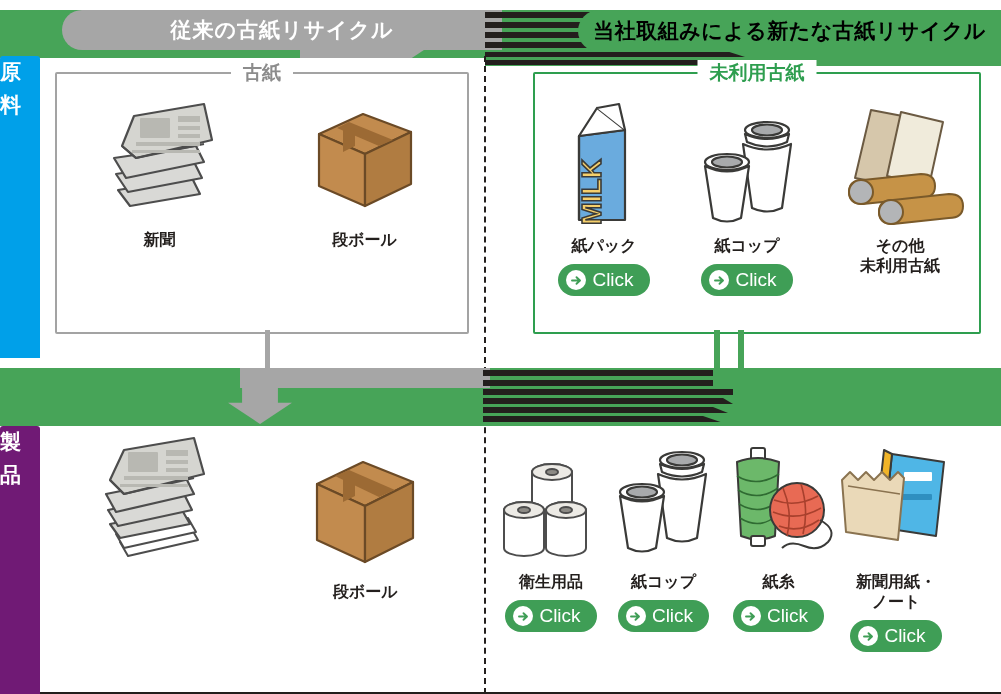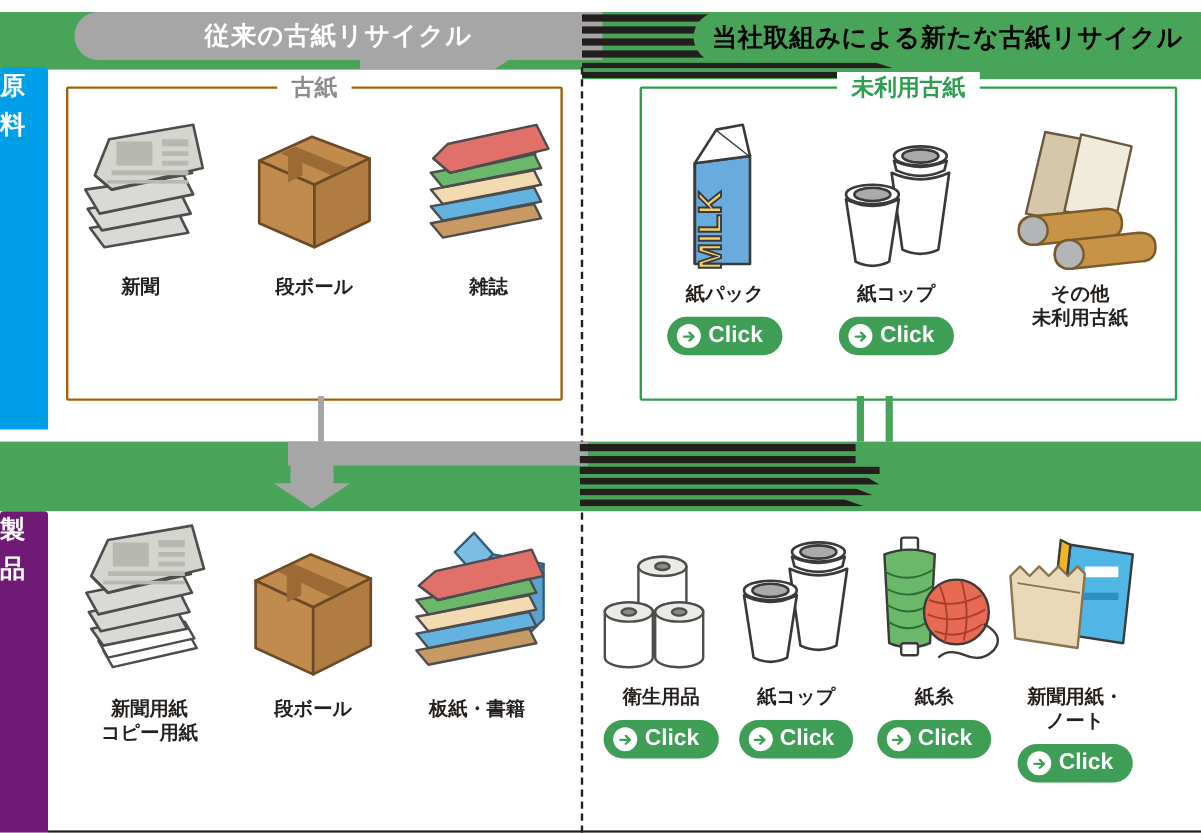--- a/index.html
+++ b/index.html
@@ -43,37 +43,37 @@
 
   .band-stripes{position:absolute;left:483px;top:368px;width:280px;height:58px;overflow:hidden;}
   .band-stripes i{position:absolute;left:0;background:#231f1d;display:block;}
   .green-conn{position:absolute;top:330px;width:6px;height:38px;background:#47a458;}
 
   
   .divider{position:absolute;left:484px;top:56px;width:0;height:638px;
            border-left:2px dashed #231f1d;}
   .bottom-rule{position:absolute;left:40px;top:692px;width:961px;height:2px;background:#231f1d;}
 
-  .fsbox{position:absolute;border:2px solid #a16207;border-radius:2px;}
+  .fsbox{position:absolute;border:2px solid #a3a3a3;border-radius:2px;}
   .fsbox.green{border-color:#2e9e4f;padding-left:36px;}
   .fsbox .legend{position:absolute;top:-14px;left:50%;transform:translateX(-50%);
                  background:#fff;padding:0 12px;font-size:19px;font-weight:bold;color:#8c8c8c;
                  white-space:nowrap;}
   .fsbox.green .legend{color:#2e9e4f;}
 
   .items{position:absolute;left:0;top:0;width:100%;height:100%;display:flex;
          align-items:flex-start;justify-content:space-around;}
   .item{display:flex;flex-direction:column;align-items:center;}
   .item .art{display:flex;align-items:flex-end;justify-content:center;}
   .item .cap{margin-top:6px;font-size:16px;font-weight:bold;color:#231f1d;
              text-align:center;line-height:1.25;white-space:pre-line;}
 
   .clickbtn{margin-top:8px;display:inline-flex;align-items:center;gap:6px;
             background:#3f9e56;border-radius:18px;padding:5px 16px 5px 8px;
-            color:#fff;font-size:19px;font-weight:bold;cursor:pointer;}
+            color:#fff;font-size:19px;font-weight:normal;cursor:pointer;}
   .clickbtn .ring{width:20px;height:20px;border-radius:50%;background:#fff;
                   display:flex;align-items:center;justify-content:center;flex:none;}
   .clickbtn .ring svg{display:block;}
 
   
   .prodrow{position:absolute;display:flex;align-items:flex-start;}
 </style>
 </head>
 <body>
 
@@ -103,21 +103,21 @@
   <span>原 料</span>
 </div>
 <div class="side side-bot">
   <span>製 品</span>
 </div>
 
 <div class="divider"></div>
 
 <div class="fsbox" style="left:55px;top:72px;width:410px;height:258px;">
   <div class="legend">古紙</div>
-  <div class="items" style="padding-top:20px;box-sizing:border-box;justify-content:space-between;">
+  <div class="items" style="padding-top:20px;box-sizing:border-box;">
 
     <div class="item">
       <div class="art">
         <svg width="120" height="130" viewBox="0 0 120 130">
           <g stroke="#4d4d4d" stroke-width="2.2" stroke-linejoin="round">
             <path d="M18 96 L30 112 L100 100 L92 84 Z" fill="#d9d9d6"></path>
             <path d="M16 80 L28 98 L102 84 L94 68 Z" fill="#d9d9d6"></path>
             <path d="M14 64 L26 84 L104 68 L96 52 Z" fill="#d9d9d6"></path>
             <path d="M22 52 L34 22 L104 10 L112 46 L36 64 Z" fill="#d5d5d0"></path>
             <path d="M22 52 L36 64 L104 50" fill="none"></path>
@@ -143,35 +143,20 @@
             <path d="M14 40 L60 60 L60 112 L14 92 Z" fill="#c28b4e"></path>
             <path d="M60 60 L106 38 L106 90 L60 112 Z" fill="#b07c41"></path>
           </g>
           <path d="M44 28 L88 46 L74 52 L32 34 Z" fill="#9c6a34"></path>
           <path d="M38 32 L38 58 L50 52 L50 38 Z" fill="#9c6a34"></path>
         </svg>
       </div>
       <div class="cap">段ボール</div>
     </div>
 
-    <div class="item">
-      <div class="art">
-        <svg width="120" height="130" viewBox="0 0 120 130">
-          <g stroke="#4d4d4d" stroke-width="2" stroke-linejoin="round">
-            <path d="M12 92 L22 104 L104 88 L98 76 Z" fill="#c79a63"></path>
-            <path d="M12 78 L22 90 L104 74 L98 62 Z" fill="#62b3e0"></path>
-            <path d="M12 64 L22 76 L104 60 L98 48 Z" fill="#f2dbb0"></path>
-            <path d="M12 50 L22 62 L104 46 L98 34 Z" fill="#6cb86a"></path>
-            <path d="M14 38 L26 26 L100 10 L110 30 L28 50 Z" fill="#e2706a"></path>
-            <path d="M14 38 L28 50 L100 34" fill="none"></path>
-          </g>
-        </svg>
-      </div>
-      <div class="cap">雑誌</div>
-    </div>
   </div>
 </div>
 
 <div class="fsbox green" style="left:533px;top:72px;width:408px;height:258px;">
   <div class="legend">未利用古紙</div>
   <div class="items" style="padding-top:26px;box-sizing:border-box;">
 
     <div class="item">
       <div class="art">
         <svg width="110" height="130" viewBox="0 0 110 130">
@@ -281,60 +266,37 @@
         <g fill="#b8b8b2">
           <rect x="34" y="16" width="30" height="20" rx="1"></rect>
           <rect x="72" y="14" width="22" height="6"></rect>
           <rect x="72" y="24" width="22" height="4"></rect>
           <rect x="72" y="32" width="22" height="4"></rect>
           <rect x="30" y="40" width="64" height="4"></rect>
           <rect x="26" y="48" width="68" height="3"></rect>
         </g>
       </svg>
     </div>
-    <div class="cap">新聞用紙
-コピー用紙</div>
   </div>
 
   <div class="item">
     <div class="art">
       <svg width="125" height="140" viewBox="0 0 125 140">
         <g stroke="#6b4a26" stroke-width="2.2" stroke-linejoin="round">
           <path d="M14 48 L60 26 L110 46 L62 70 Z" fill="#c28b4e"></path>
           <path d="M14 48 L62 70 L62 126 L14 104 Z" fill="#c28b4e"></path>
           <path d="M62 70 L110 46 L110 102 L62 126 Z" fill="#b07c41"></path>
         </g>
         <path d="M46 34 L92 54 L76 61 L32 40 Z" fill="#9c6a34"></path>
         <path d="M40 38 L40 66 L52 60 L52 44 Z" fill="#9c6a34"></path>
       </svg>
     </div>
     <div class="cap">段ボール</div>
   </div>
 
-  <div class="item">
-    <div class="art">
-      <svg width="130" height="140" viewBox="0 0 130 140">
-        <g stroke="#2e5f80" stroke-width="2" stroke-linejoin="round">
-          <path d="M46 24 L62 8 L78 26 L62 42 Z" fill="#7cbce2"></path>
-          <path d="M62 42 L78 26 L120 34 L104 52 Z" fill="#7cbce2"></path>
-          <path d="M62 42 L104 52 L104 96 L62 86 Z" fill="#2d7aa6"></path>
-          <path d="M104 52 L120 34 L120 80 L104 96 Z" fill="#5ba3cf"></path>
-        </g>
-        <g stroke="#4d4d4d" stroke-width="2" stroke-linejoin="round">
-          <path d="M14 106 L24 118 L114 100 L108 88 Z" fill="#c79a63"></path>
-          <path d="M14 92 L24 104 L114 86 L108 74 Z" fill="#62b3e0"></path>
-          <path d="M14 78 L24 90 L114 72 L108 60 Z" fill="#f2dbb0"></path>
-          <path d="M14 64 L24 76 L114 58 L108 46 Z" fill="#6cb86a"></path>
-          <path d="M16 52 L30 40 L110 22 L120 44 L32 64 Z" fill="#e2706a"></path>
-          <path d="M16 52 L32 64 L110 46" fill="none"></path>
-        </g>
-      </svg>
-    </div>
-    <div class="cap">板紙・書籍</div>
-  </div>
 </div>
 
 <div class="prodrow" style="left:496px;top:436px;width:500px;justify-content:flex-start;">
 
   <div class="item">
     <div class="art">
       <svg width="110" height="130" viewBox="0 0 110 130">
         <g stroke="#4d4d4d" stroke-width="2" stroke-linejoin="round" fill="#ffffff">
           <path d="M36 36 a20 8 0 1 1 40 0 v44 a20 8 0 1 1 -40 0 Z"></path>
           <ellipse cx="56" cy="36" rx="20" ry="8" fill="#eceae5"></ellipse>

